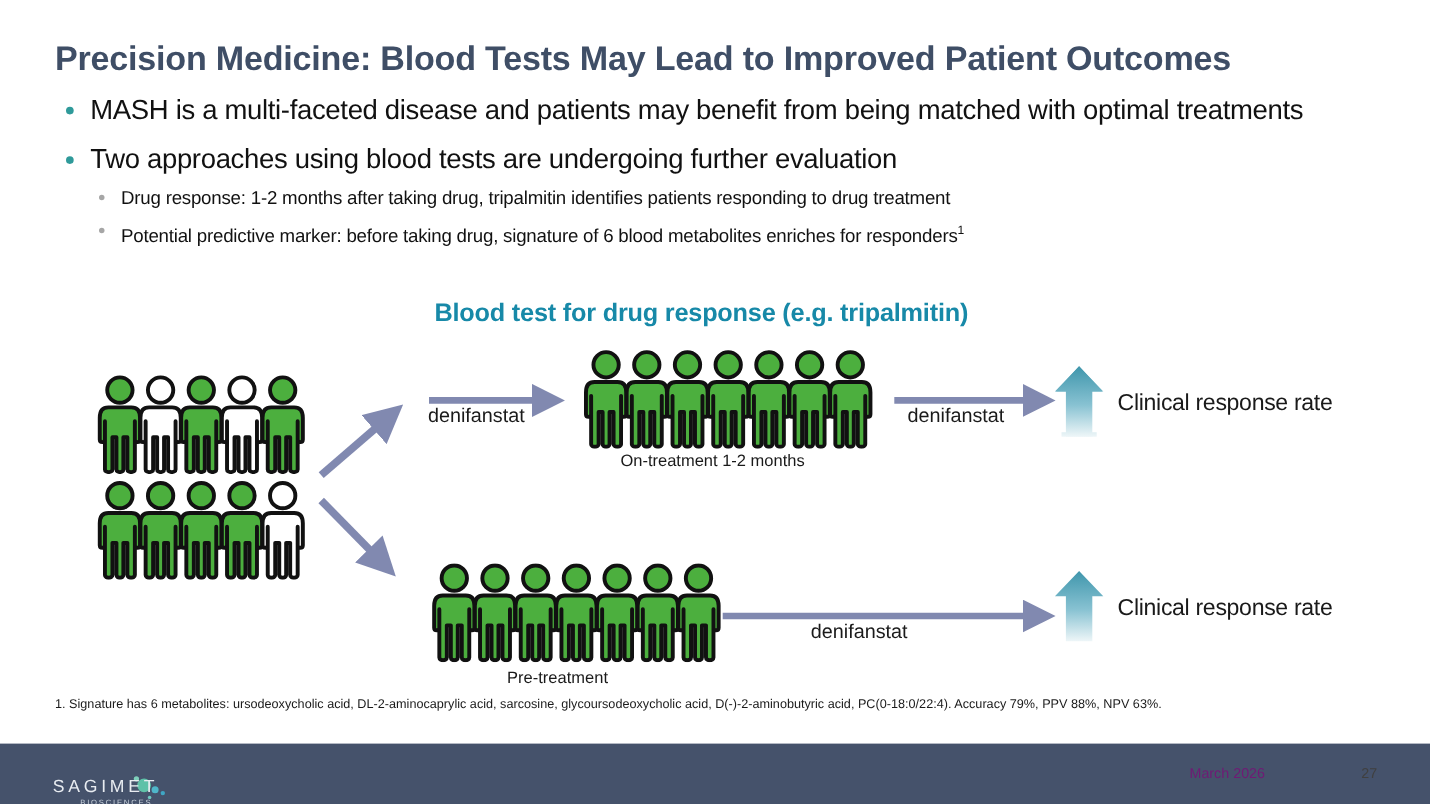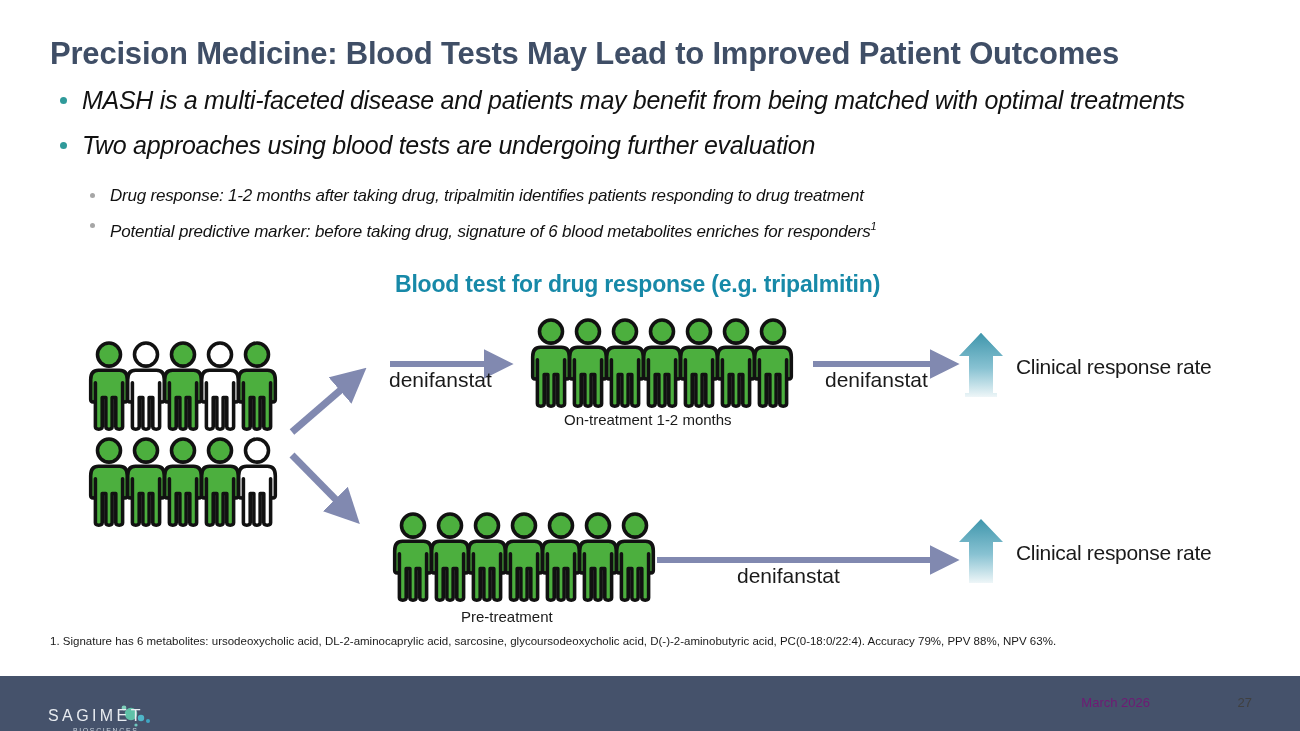--- a/index.html
+++ b/index.html
@@ -27,21 +27,20 @@
     letter-spacing: -0.2px;
     white-space: nowrap;
   }
 
   
   .bullets {
     position: absolute;
     left: 50px;
     top: 84px;
     width: 1180px;
-    font-style: italic;
   }
   .bullet-l1 {
     position: relative;
     padding-left: 32px;
     font-size: 25px;
     line-height: 33px;
     color: #111111;
     margin-bottom: 2px;
     letter-spacing: -0.3px;
   }
@@ -82,21 +81,21 @@
     font-weight: bold;
     color: #1789a8;
     letter-spacing: -0.2px;
     white-space: nowrap;
   }
   #heading-drug { left: 395px; top: 271px; }
   #heading-marker { left: 391px; top: 471px; }
 
   .arrow-label {
     position: absolute;
-    font-size: 21px;
+    font-size: 18px;
     color: #1a1a1a;
     white-space: nowrap;
   }
   .group-label {
     position: absolute;
     font-size: 15px;
     color: #1a1a1a;
     white-space: nowrap;
   }
   .outcome-label {
@@ -180,21 +179,21 @@
 
 <div class="bullets">
   <div class="bullet-l1">
     <span class="dot"></span>
     <span>MASH is a multi-faceted disease and patients may benefit from being matched with optimal treatments</span>
   </div>
   <div class="bullet-l1" style="margin-top:12px;">
     <span class="dot"></span>
     <span>Two approaches using blood tests are undergoing further evaluation</span>
   </div>
-  <div class="bullet-l2" style="margin-top:19px;">
+  <div class="bullet-l2" style="margin-top:3px;">
     <span class="dot"></span>
     <span>Drug response: 1-2 months after taking drug, tripalmitin identifies patients responding to drug treatment</span>
   </div>
   <div class="bullet-l2">
     <span class="dot"></span>
     <span>Potential predictive marker: before taking drug, signature of 6 blood metabolites enriches for responders</span><span class="sup">1</span>
   </div>
 </div>
 
 <div class="diagram">

